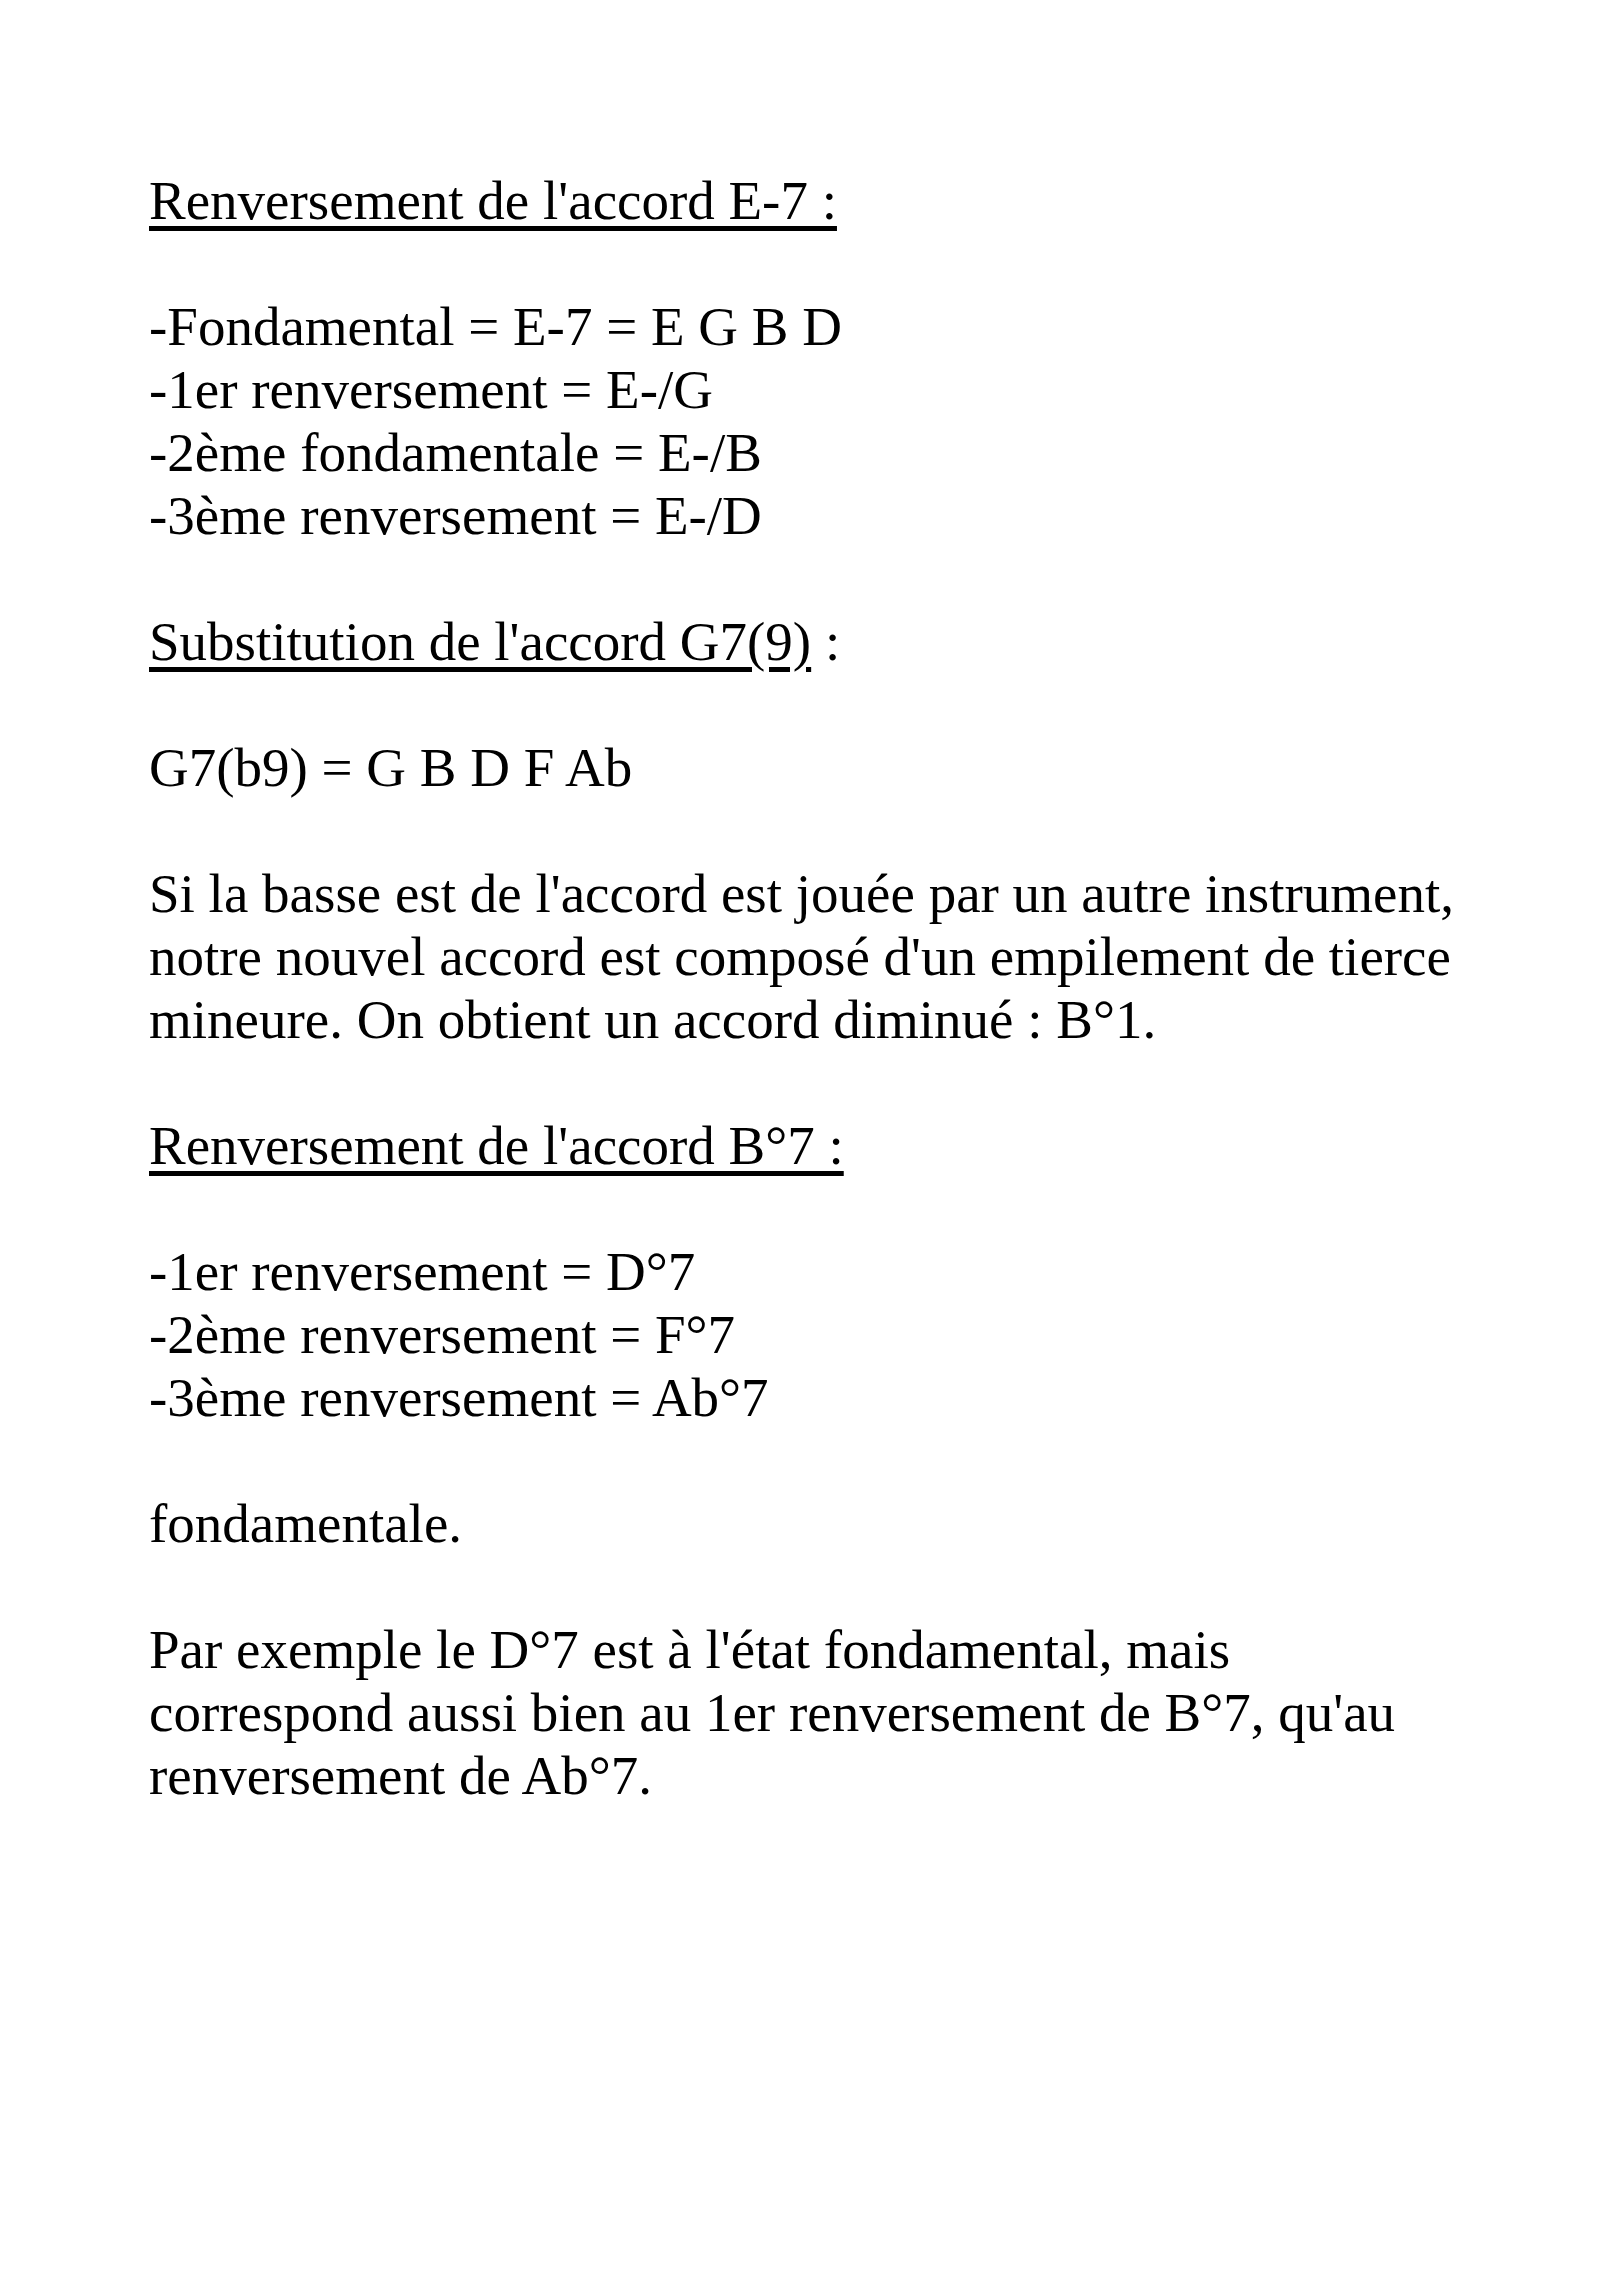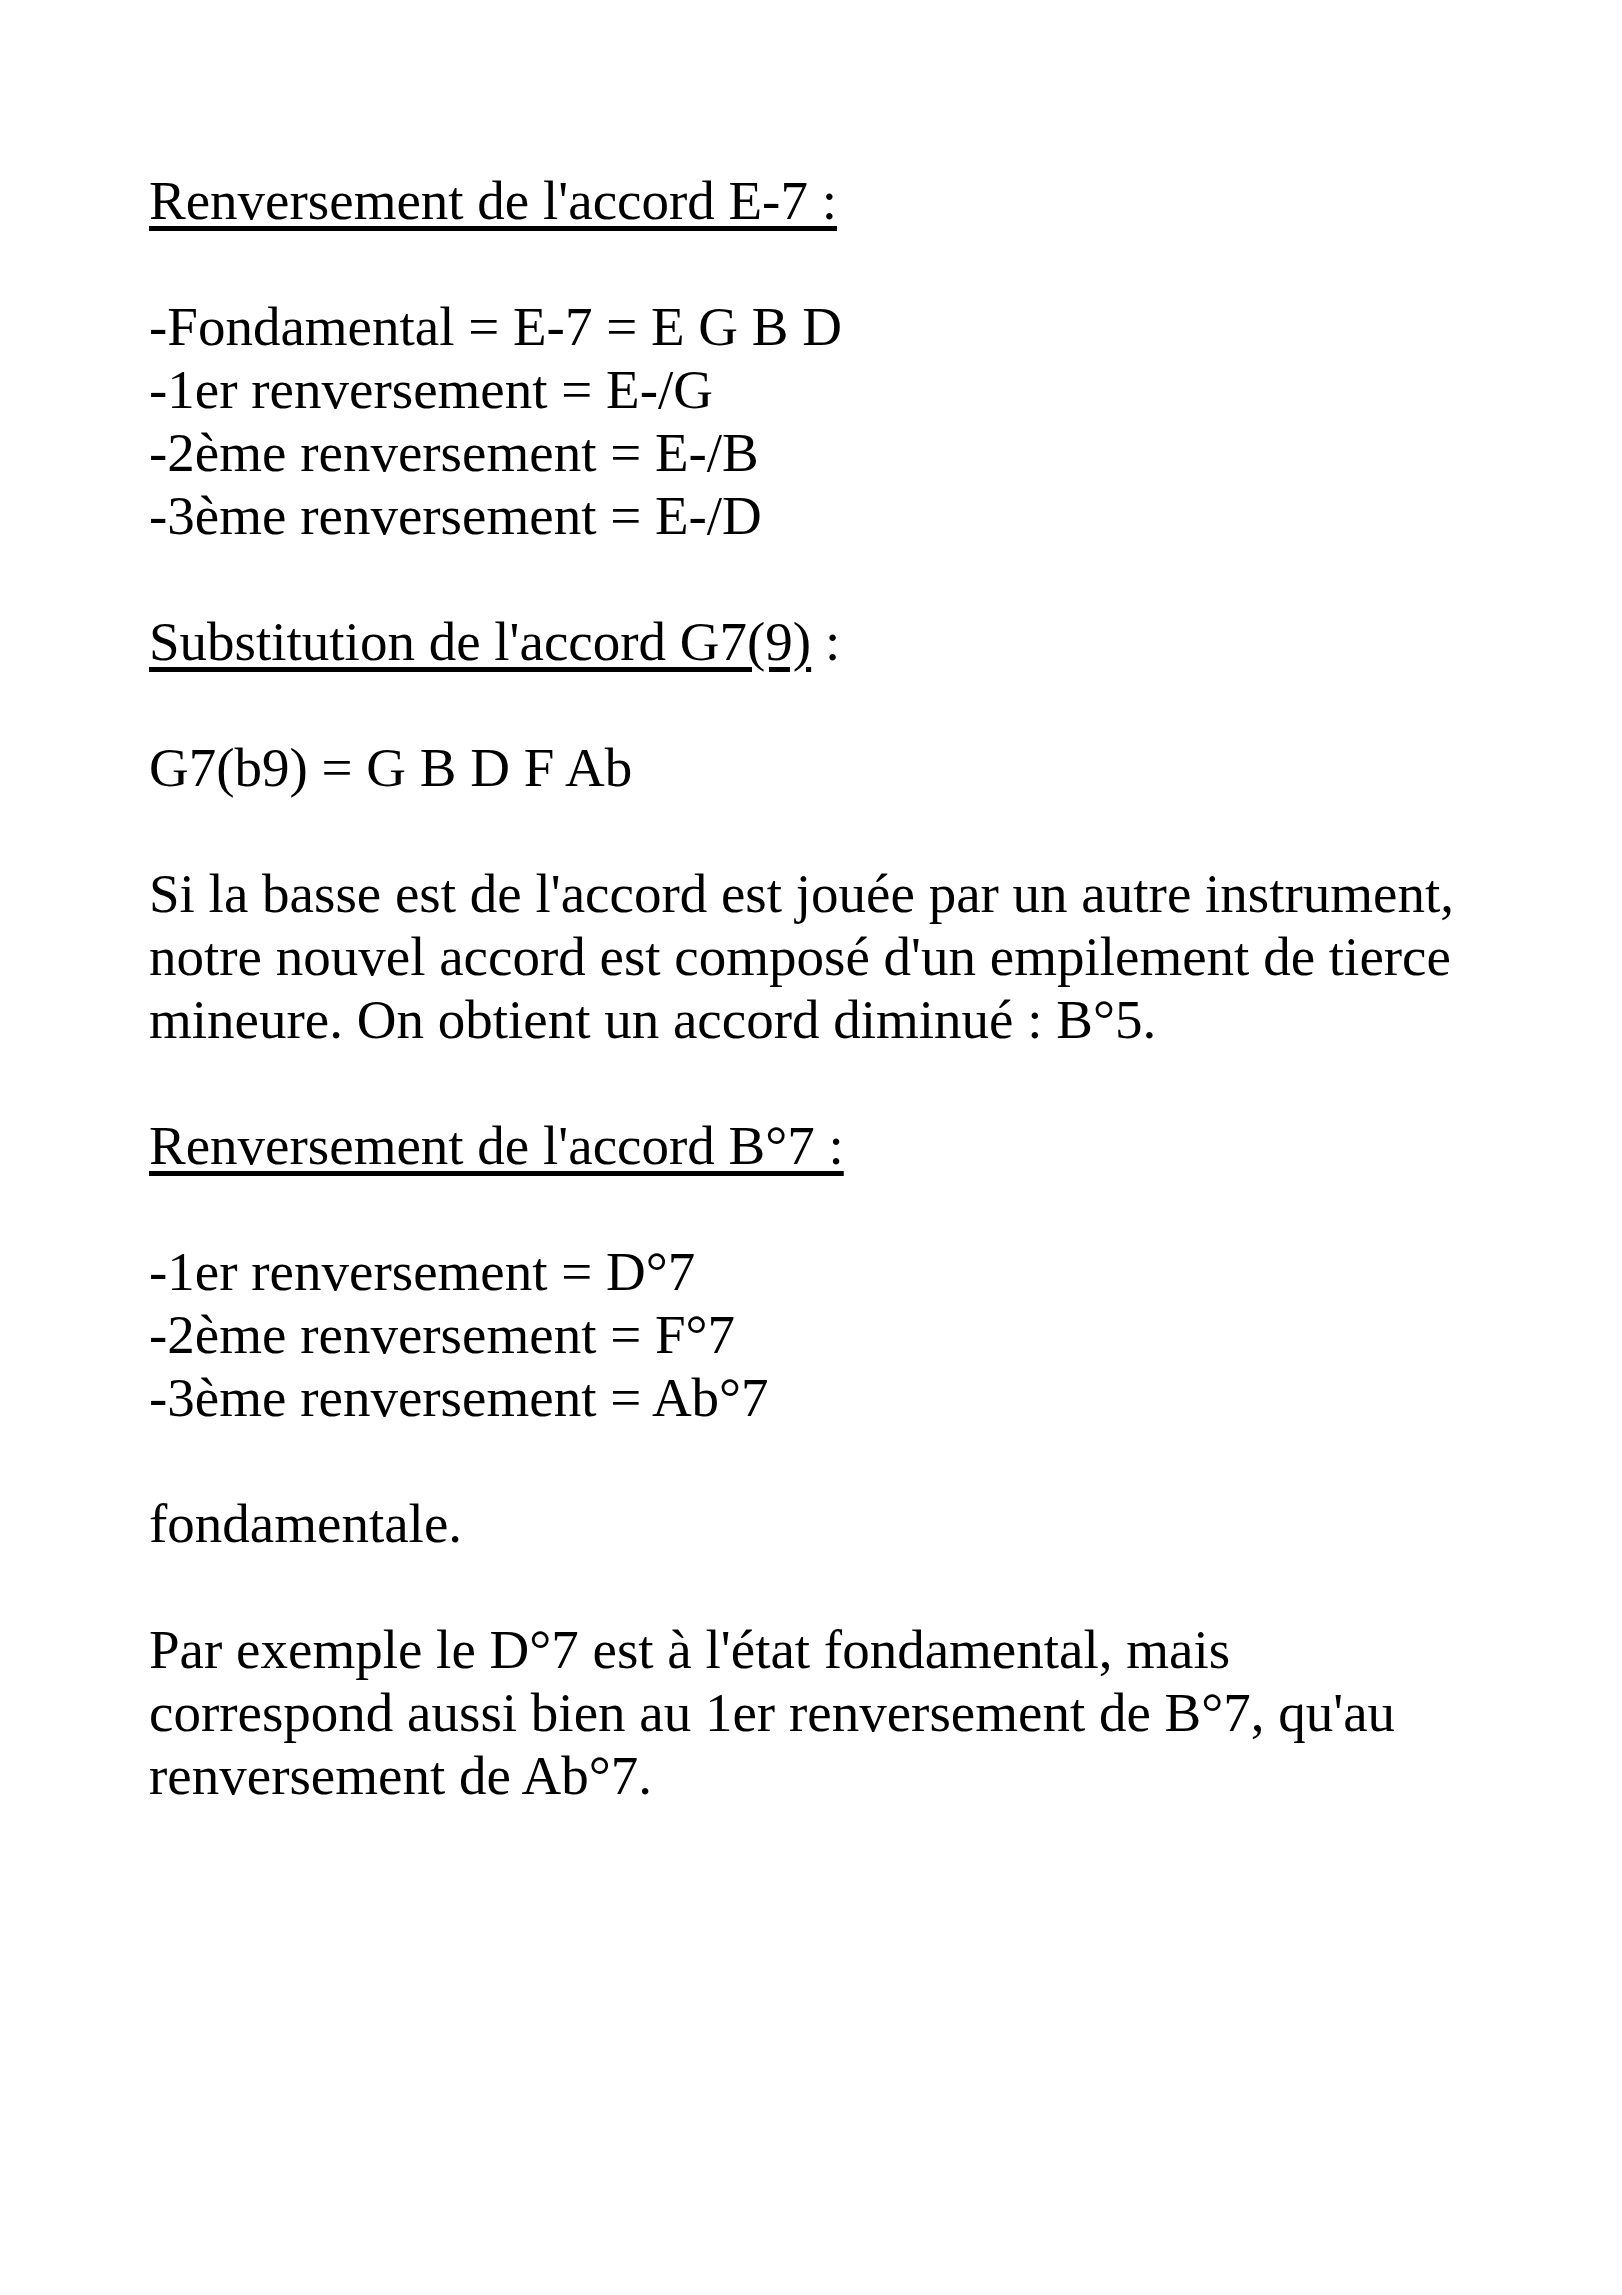--- a/index.html
+++ b/index.html
@@ -43,33 +43,33 @@
 <body>
 
 <div id="page">
   <div id="content">
       <div class="block heading">
         <div class="line"><span class="underlined">Renversement de l'accord E-7 :</span><span></span></div>
       </div>
       <div class="block lines">
         <div class="line">-Fondamental = E-7 = E G B D</div>
         <div class="line">-1er renversement = E-/G</div>
-        <div class="line">-2ème renversement = E-/B</div>
+        <div class="line">-2ème fondamentale = E-/B</div>
         <div class="line">-3ème renversement = E-/D</div>
       </div>
       <div class="block heading">
         <div class="line"><span class="underlined">Substitution de l'accord G7(9)</span><span> :</span></div>
       </div>
       <div class="block lines">
         <div class="line">G7(b9) = G B D F Ab</div>
       </div>
       <div class="block lines">
         <div class="line">Si la basse est de l'accord est jouée par un autre instrument,</div>
         <div class="line">notre nouvel accord est composé d'un empilement de tierce</div>
-        <div class="line">mineure. On obtient un accord diminué : B°5.</div>
+        <div class="line">mineure. On obtient un accord diminué : B°1.</div>
       </div>
       <div class="block heading">
         <div class="line"><span class="underlined">Renversement de l'accord B°7 :</span><span></span></div>
       </div>
       <div class="block lines">
         <div class="line">-1er renversement = D°7</div>
         <div class="line">-2ème renversement = F°7</div>
         <div class="line">-3ème renversement = Ab°7</div>
       </div>
       <div class="block lines">

